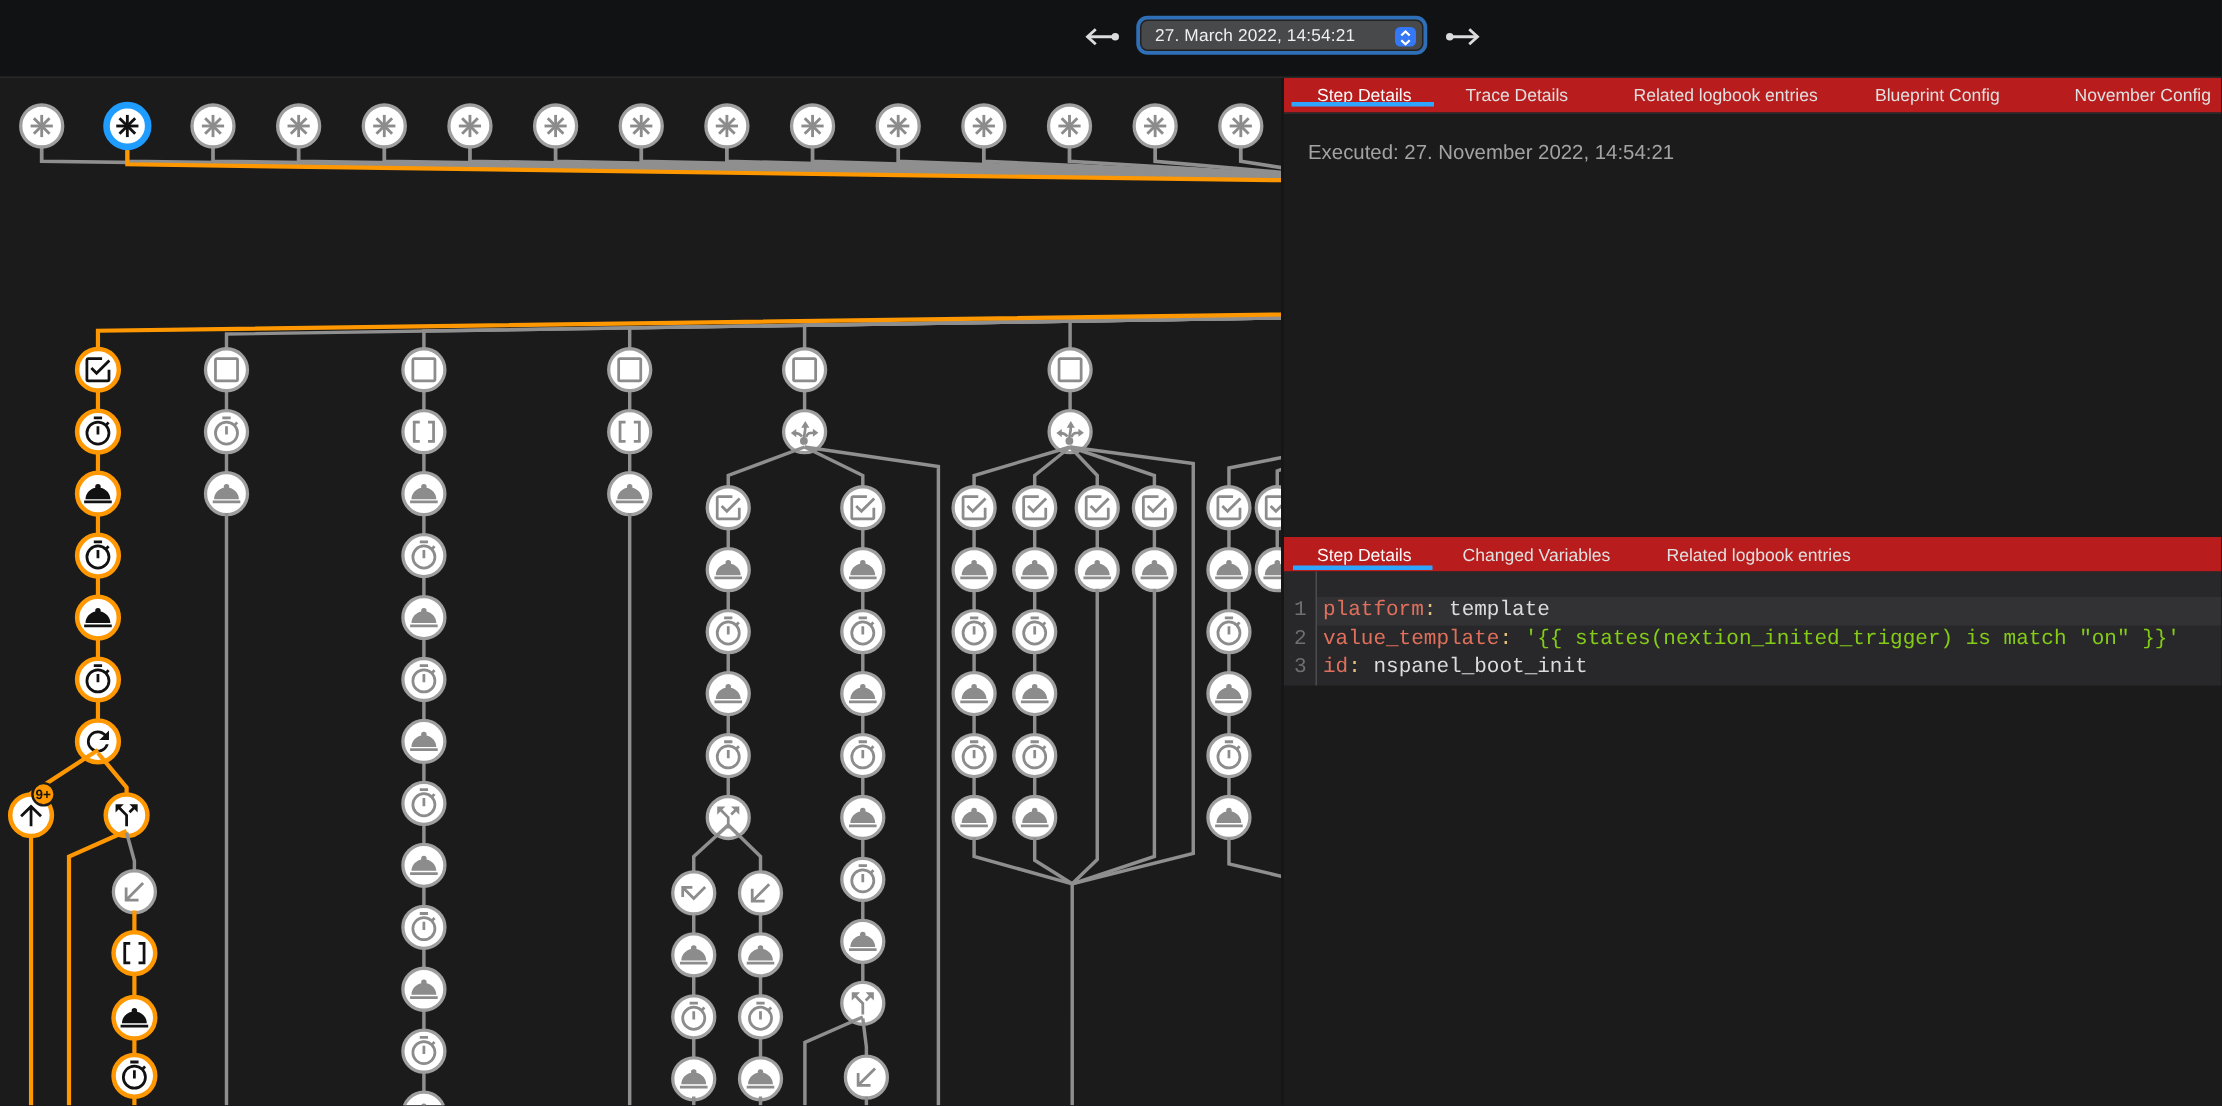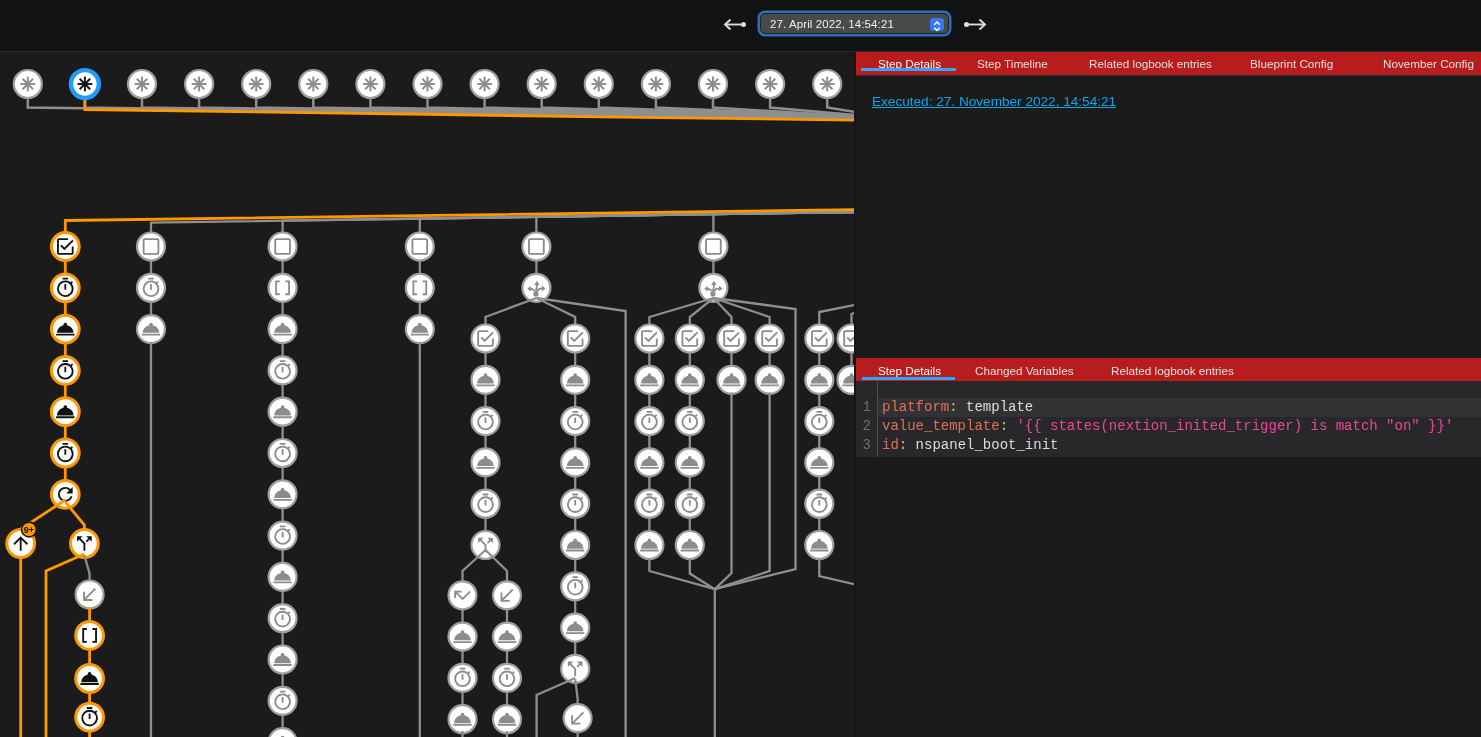--- a/index.html
+++ b/index.html
@@ -4,40 +4,40 @@
 body { width:1481px; height:737px; background:#1b1b1c; font-family:"Liberation Sans",sans-serif; overflow:hidden; position:relative; }
 #toolbar { position:absolute; left:0; top:0; width:1481px; height:51px; background:#111213; }
 #topline { position:absolute; left:0; top:51px; width:1481px; height:1.3px; background:#28282a; }
 #graph { position:absolute; left:0; top:52.3px; width:855px; height:737px; background:#1b1b1c; }
 #vdivider { position:absolute; left:853.6px; top:52.3px; width:2.6px; height:737px; background:#161617; z-index:5; }
 #panel { position:absolute; left:855px; top:52.3px; width:626px; height:737px; background:#1b1b1c; }
 .tabstrip { position:absolute; left:0; width:100%; background:#b91c1c; }
 .tab { position:absolute; font-size:11.7px; color:#e0e0e0; white-space:nowrap; }
 .underline { position:absolute; height:2.6px; background:#2ea6ff; }
 #strip1border { position:absolute; left:0; top:22.3px; width:100%; height:1.5px; background:#2b2b2d; }
-#executed { position:absolute; left:17px; top:42px; font-size:13.6px; color:#0ea5e9;text-decoration:underline; }
+#executed { position:absolute; left:17px; top:42px; font-size:13.6px; color:#a3a3a3; }
 #code { position:absolute; left:0; top:328.7px; width:100%; height:76px; background:#28282a; font-family:"Liberation Mono",monospace; font-size:14px; line-height:19px; }
 .gut { position:absolute; left:0; width:16px; text-align:right; color:#6f6f6f; }
 .cl { position:absolute; left:27px; white-space:pre; color:#dcdcdc; }
-.k { color:#e0705c;text-align:right; } .s { color:#ec4899; } .c { color:#e5c07b; }
+.k { color:#e0705c;text-align:right; } .s { color:#84cc16; } .c { color:#e5c07b; }
 #gutline { position:absolute; left:22px; top:0; width:1px; height:76px; background:#4c4c4e; }
 #activeline { position:absolute; left:23px; top:17px; right:0; height:19px; background:#323235; }
 .selwrap { position:absolute; left:760px; top:13px; width:189px; height:21px; background:#48494b; border:1px solid #222; box-shadow:0 0 0 2.5px #2e6fb7; border-radius:5px; }
 .seltext { position:absolute; left:9px; top:3.5px; font-size:11.5px; color:#f0f0f0; letter-spacing:0.1px; }
 .stepper { position:absolute; right:4px; top:4px; width:14px; height:12.5px; background:#3478f6; border-radius:3.5px; }
 </style></head>
 <body>
 <div id="toolbar">
   <svg width="24" height="14" style="position:absolute;left:723px;top:18px" viewBox="0 0 24 14">
     <line x1="2" y1="6.5" x2="19" y2="6.5" stroke="#dcdcdc" stroke-width="1.9"></line>
     <path d="M 7.5,1.5 L 2,6.5 L 7.5,11.5" fill="none" stroke="#dcdcdc" stroke-width="1.9"></path>
     <circle cx="20.5" cy="6.5" r="2.5" fill="#dcdcdc"></circle>
   </svg>
   <div class="selwrap">
-    <div class="seltext">27. April 2022, 14:54:21</div>
+    <div class="seltext">27. March 2022, 14:54:21</div>
     <div class="stepper">
       <svg width="14" height="12.5" viewBox="0 0 14 12.5">
         <path d="M 4.2,4.7 L 7,2 L 9.8,4.7" fill="none" stroke="#fff" stroke-width="1.5"></path>
         <path d="M 4.2,7.8 L 7,10.5 L 9.8,7.8" fill="none" stroke="#fff" stroke-width="1.5"></path>
       </svg>
     </div>
   </div>
   <svg width="24" height="14" style="position:absolute;left:963px;top:18px" viewBox="0 0 24 14">
     <line x1="5" y1="6.5" x2="22" y2="6.5" stroke="#dcdcdc" stroke-width="1.9"></line>
     <path d="M 16.5,1.5 L 22,6.5 L 16.5,11.5" fill="none" stroke="#dcdcdc" stroke-width="1.9"></path>
@@ -767,21 +767,21 @@
         <line x1="-7.4" y1="0" x2="7.4" y2="0"></line>
         <line x1="-5.23" y1="-5.23" x2="5.23" y2="5.23"></line>
         <line x1="-5.23" y1="5.23" x2="5.23" y2="-5.23"></line>
       </g>
     </g>
   </svg>
 <div id="vdivider"></div>
 <div id="panel">
   <div class="tabstrip" style="top:0;height:22.3px">
     <div class="tab" style="left:23px;top:4.6px;color:#fafafa">Step Details</div>
-    <div class="tab" style="left:122px;top:4.6px">Step Timeline</div>
+    <div class="tab" style="left:122px;top:4.6px">Trace Details</div>
     <div class="tab" style="left:234px;top:4.6px">Related logbook entries</div>
     <div class="tab" style="left:395px;top:4.6px">Blueprint Config</div>
     <div class="tab" style="left:528px;top:4.6px">November Config</div>
     <div class="underline" style="left:6px;top:15.9px;width:95px"></div>
   </div>
   <div id="strip1border"></div>
   <div id="executed">Executed: 27. November 2022, 14:54:21</div>
   <div class="tabstrip" style="top:306.2px;height:22.5px">
     <div class="tab" style="left:23px;top:5.3px;color:#fafafa">Step Details</div>
     <div class="tab" style="left:120px;top:5.3px">Changed Variables</div>

